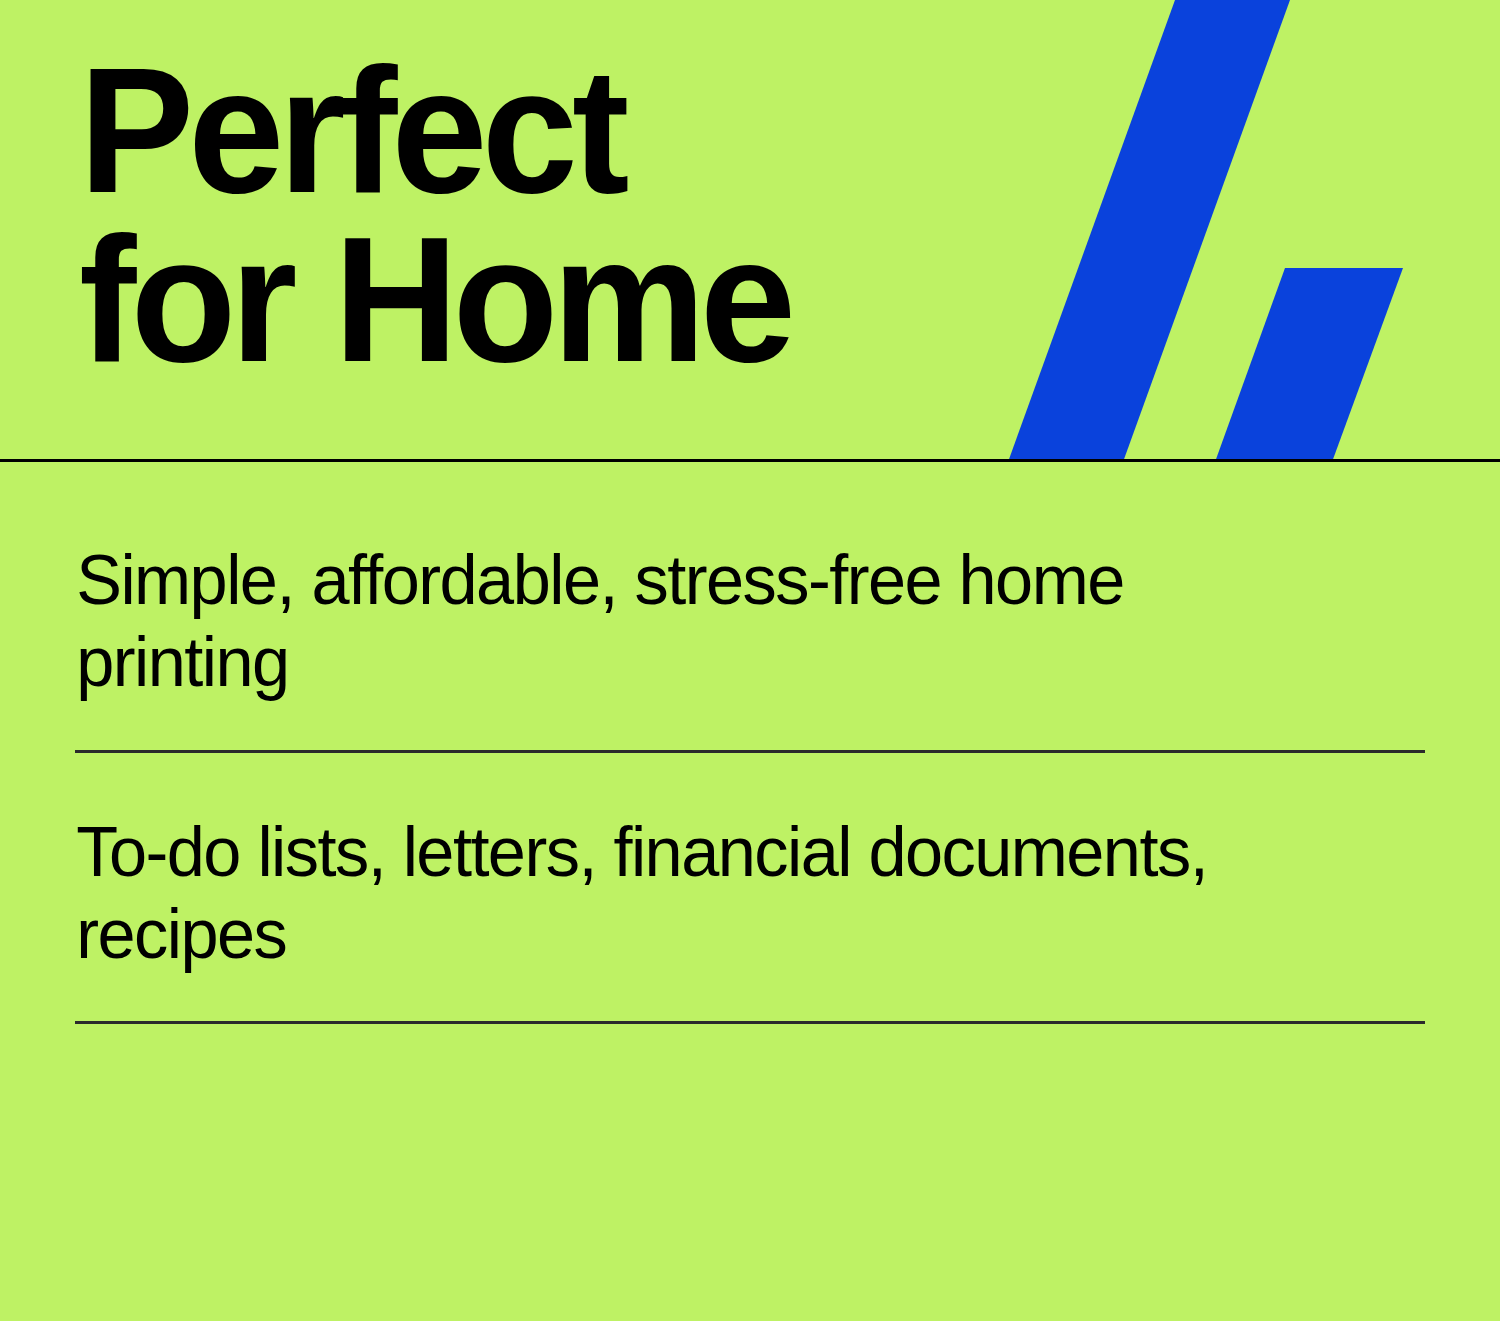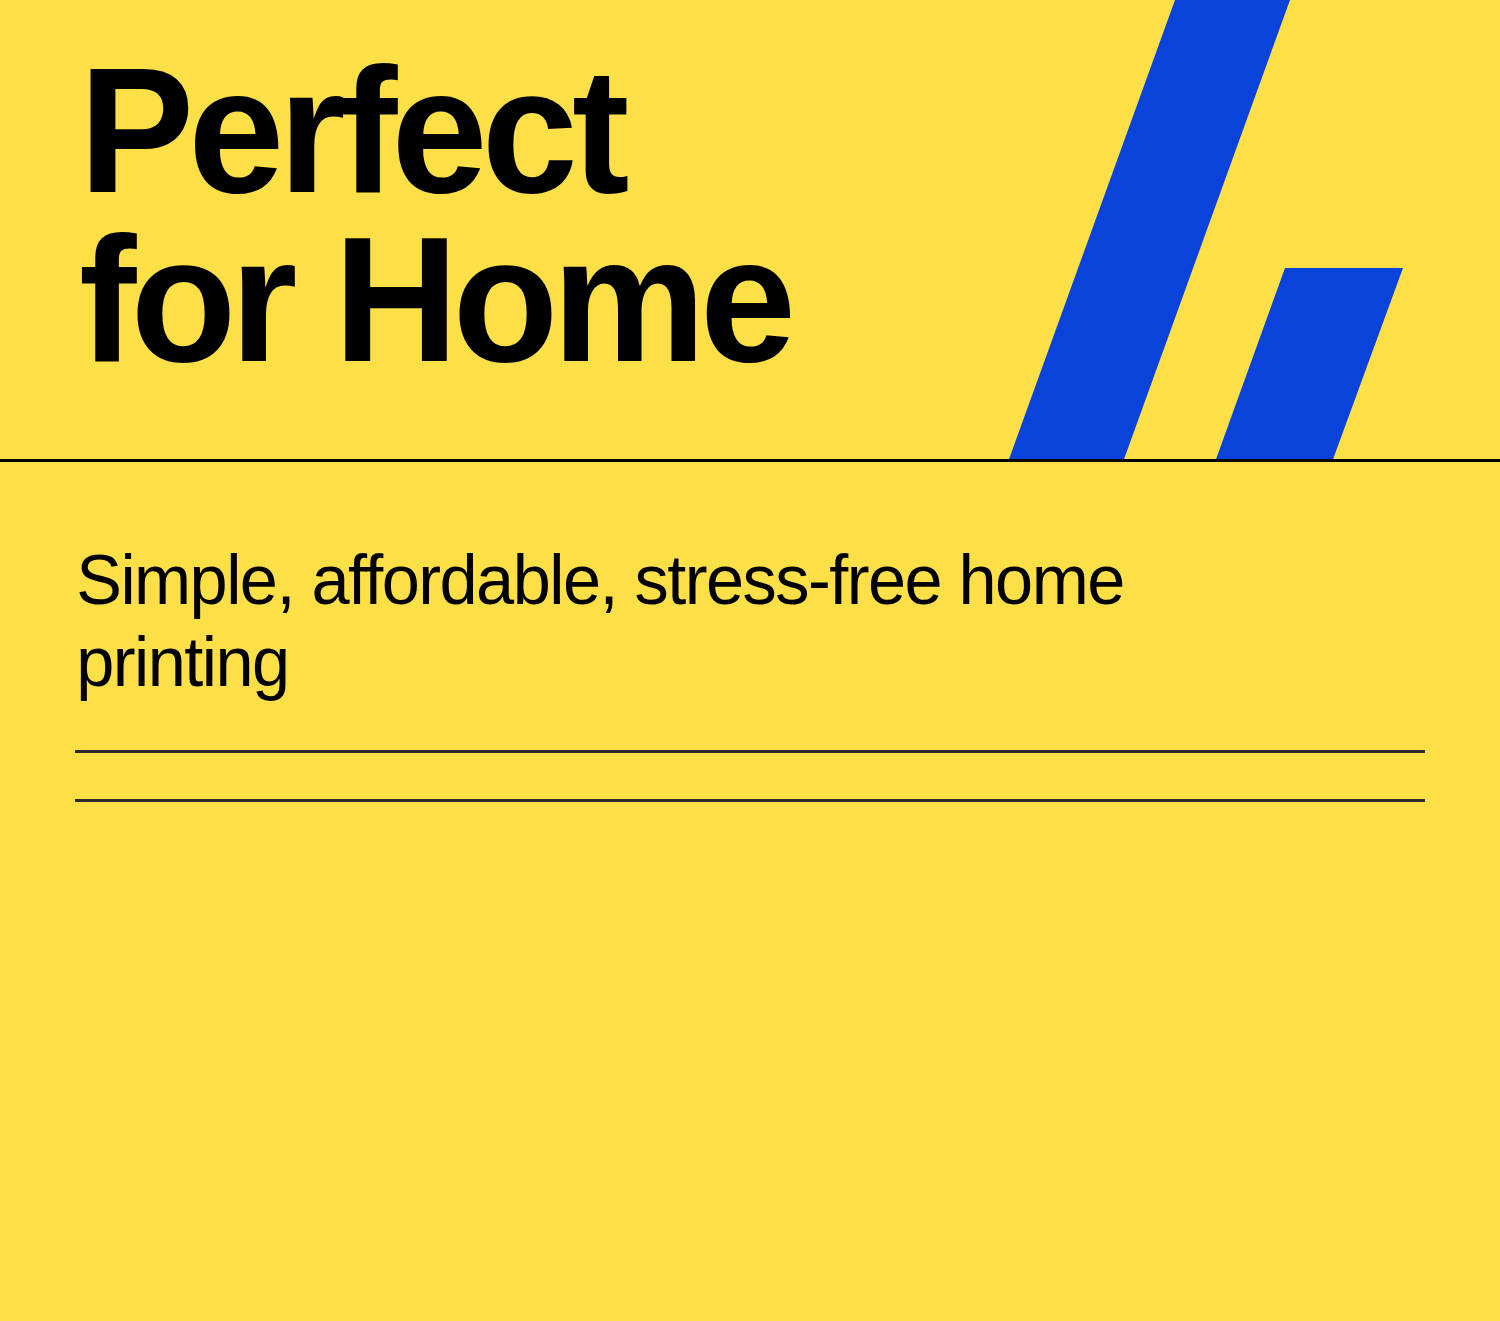--- a/index.html
+++ b/index.html
@@ -10,21 +10,21 @@
   }
   body {
     font-family: "Liberation Sans", "DejaVu Sans", sans-serif;
     -webkit-font-smoothing: antialiased;
   }
 
   .card {
     position: relative;
     width: 1500px;
     height: 1321px;
-    background: #fde047;
+    background: #bef264;
     overflow: hidden;
     box-sizing: border-box;
   }
 
   
   .header {
     position: relative;
     width: 100%;
     height: 462px;
     overflow: hidden;
@@ -137,19 +137,22 @@
   </div>
 
   <div class="body-area">
 
     <div class="feature feature-1">
       <p class="feature-text">Simple, affordable, stress-free home printing</p>
     </div>
 
     <div class="divider div-1"></div>
 
+    <div class="feature feature-2">
+      <p class="feature-text">To-do lists, letters, financial documents, recipes</p>
+    </div>
 
     <div class="divider div-2"></div>
 
 
   </div>
 
 </div>
 
 </body></html>

